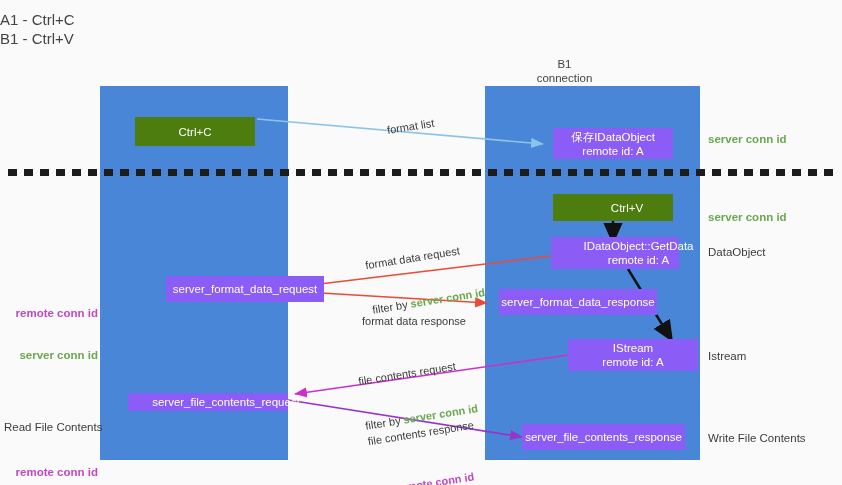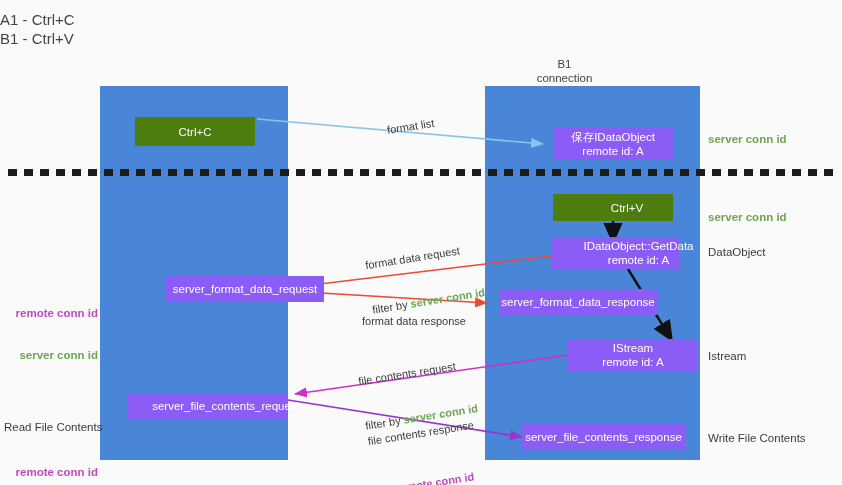--- a/index.html
+++ b/index.html
@@ -186,21 +186,21 @@
 
   <div class="box orange" style="left:487px; top:289px; width:158px; height:26px;margin-left:12px;">
     <span>server_format_data_response</span>
   </div>
 
   <div class="box orange" style="left:568px; top:339px; width:130px; height:32px;">
     <span>IStream</span>
     <span>remote id: A</span>
   </div>
 
-  <div class="box orange" style="left:128px; top:393px; width:160px; height:26px;padding-left:36px;">
+  <div class="box orange" style="left:128px; top:393px; width:160px; height:18px;padding-left:36px;">
     <span>server_file_contents_request</span>
   </div>
 
   <div class="box orange" style="left:522px; top:424px; width:163px; height:26px;">
     <span>server_file_contents_response</span>
   </div>
 
   <div class="divider"></div>
 
   <div class="side c-green" style="left:708px; top:132px;">server conn id</div>

